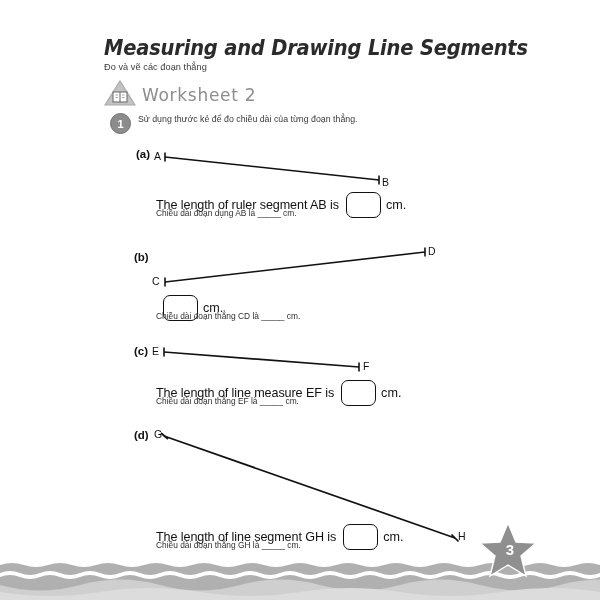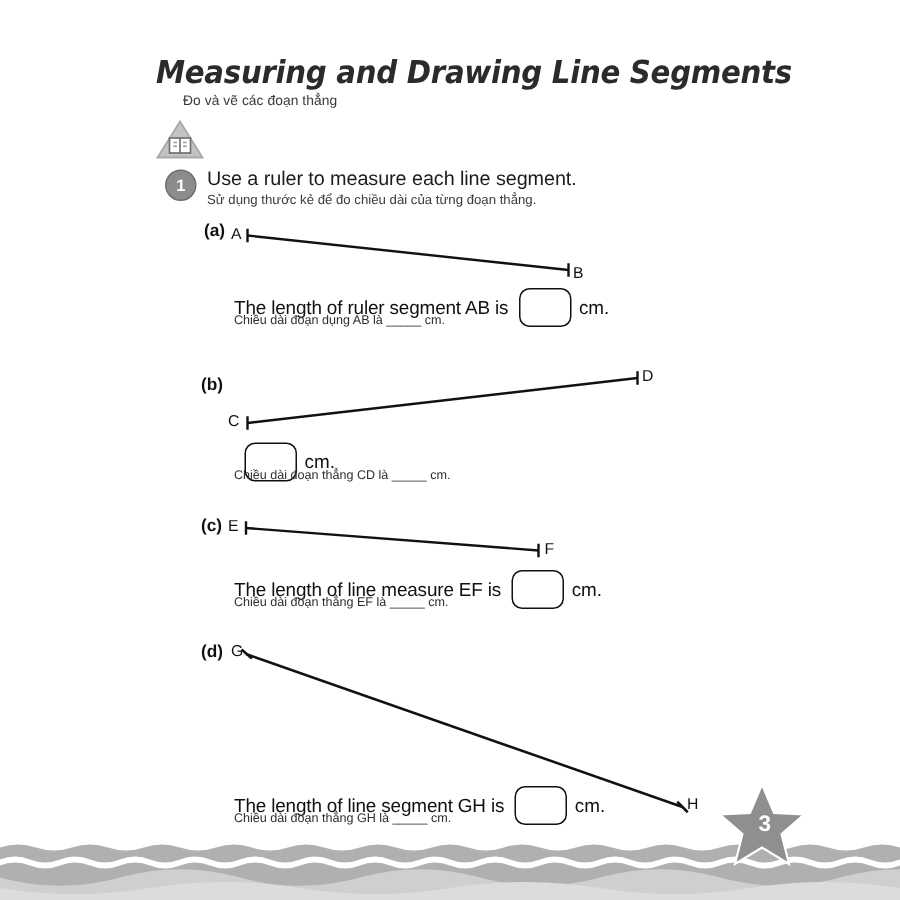--- a/index.html
+++ b/index.html
@@ -40,21 +40,20 @@
     line-height: 1.05;
     transform: scaleY(1.08);
     transform-origin: left top;
   }
   .subtitle {
     font-family: "Liberation Sans", sans-serif;
     font-size: 9.2px;
     color: #3a3a3a;
     margin-top: 4px;
     letter-spacing: 0.05px;
-    margin-left: 18px;
   }
 
   
   .ws-row {
     position: absolute;
     left: 104px;
     top: 80px;
     display: flex;
     align-items: center;
     gap: 6px;
@@ -199,26 +198,26 @@
   <div class="ws-row">
     <svg class="ws-icon" viewBox="0 0 32 27">
       <path d="M16 1 L31 25 L1 25 Z" fill="#c3c3c3" stroke="#a9a9a9" stroke-width="1.2"></path>
       <rect x="9" y="12" width="14" height="10" fill="#ffffff" stroke="#6f6f6f" stroke-width="1.1"></rect>
       <line x1="16" y1="12" x2="16" y2="22" stroke="#6f6f6f" stroke-width="1.1"></line>
       <line x1="11.5" y1="15" x2="14" y2="15" stroke="#9a9a9a" stroke-width="0.9"></line>
       <line x1="11.5" y1="17.5" x2="14" y2="17.5" stroke="#9a9a9a" stroke-width="0.9"></line>
       <line x1="18" y1="15" x2="20.5" y2="15" stroke="#9a9a9a" stroke-width="0.9"></line>
       <line x1="18" y1="17.5" x2="20.5" y2="17.5" stroke="#9a9a9a" stroke-width="0.9"></line>
     </svg>
+    <div class="ws-label">Worksheet 2</div>
   </div>
 
   <div class="q-row">
     <div class="q-num">1</div>
     <div class="q-texts">
-      <div class="q-en">Use a ruler to measure each line segment.</div>
       <div class="q-vi">Sử dụng thước kẻ để đo chiều dài của từng đoạn thẳng.</div>
     </div>
   </div>
 
   <div class="item" style="left:0;top:0;width:600px;height:600px;pointer-events:none;">
     <div class="item-label" style="left:136px;top:148px;">(a)</div>
     <div class="pt-label" style="left:154px;top:150px;">A</div>
     <div class="pt-label" style="left:382px;top:176px;">B</div>
     <svg class="seg-svg" style="left:0;top:0;width:600px;height:600px;">
       <line x1="165" y1="157" x2="379" y2="180" stroke="#111111" stroke-width="1.6"></line>

